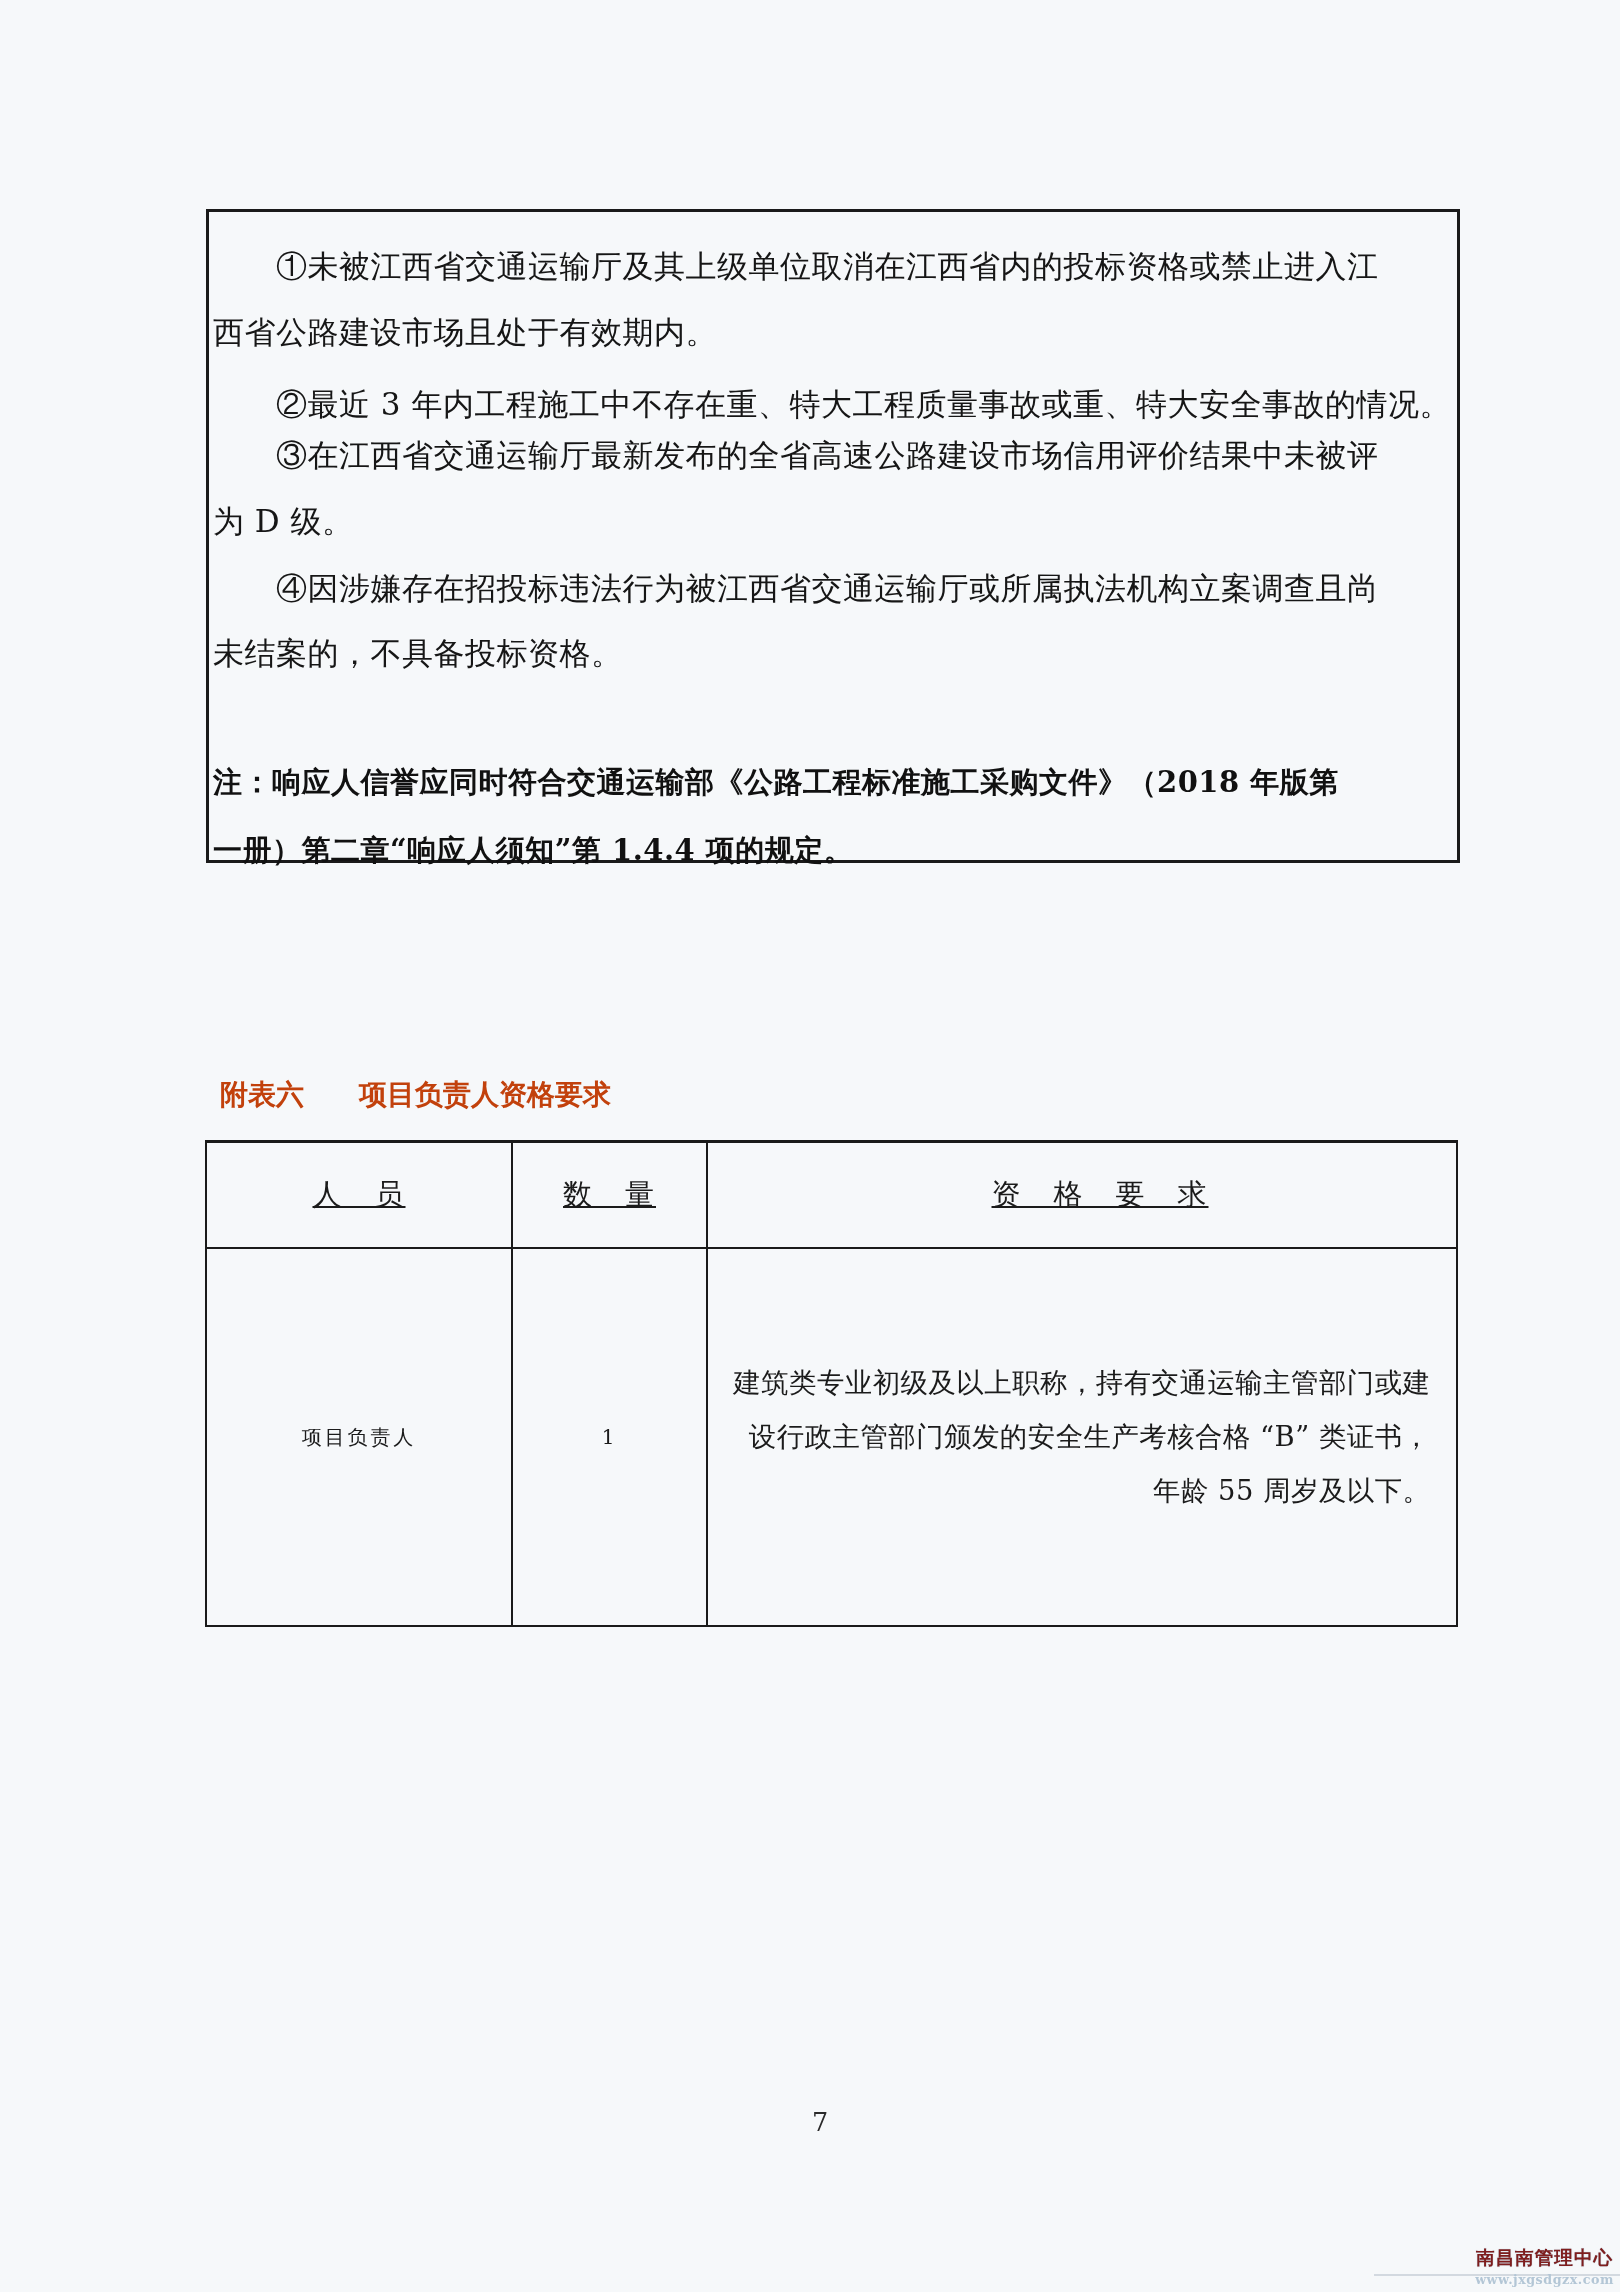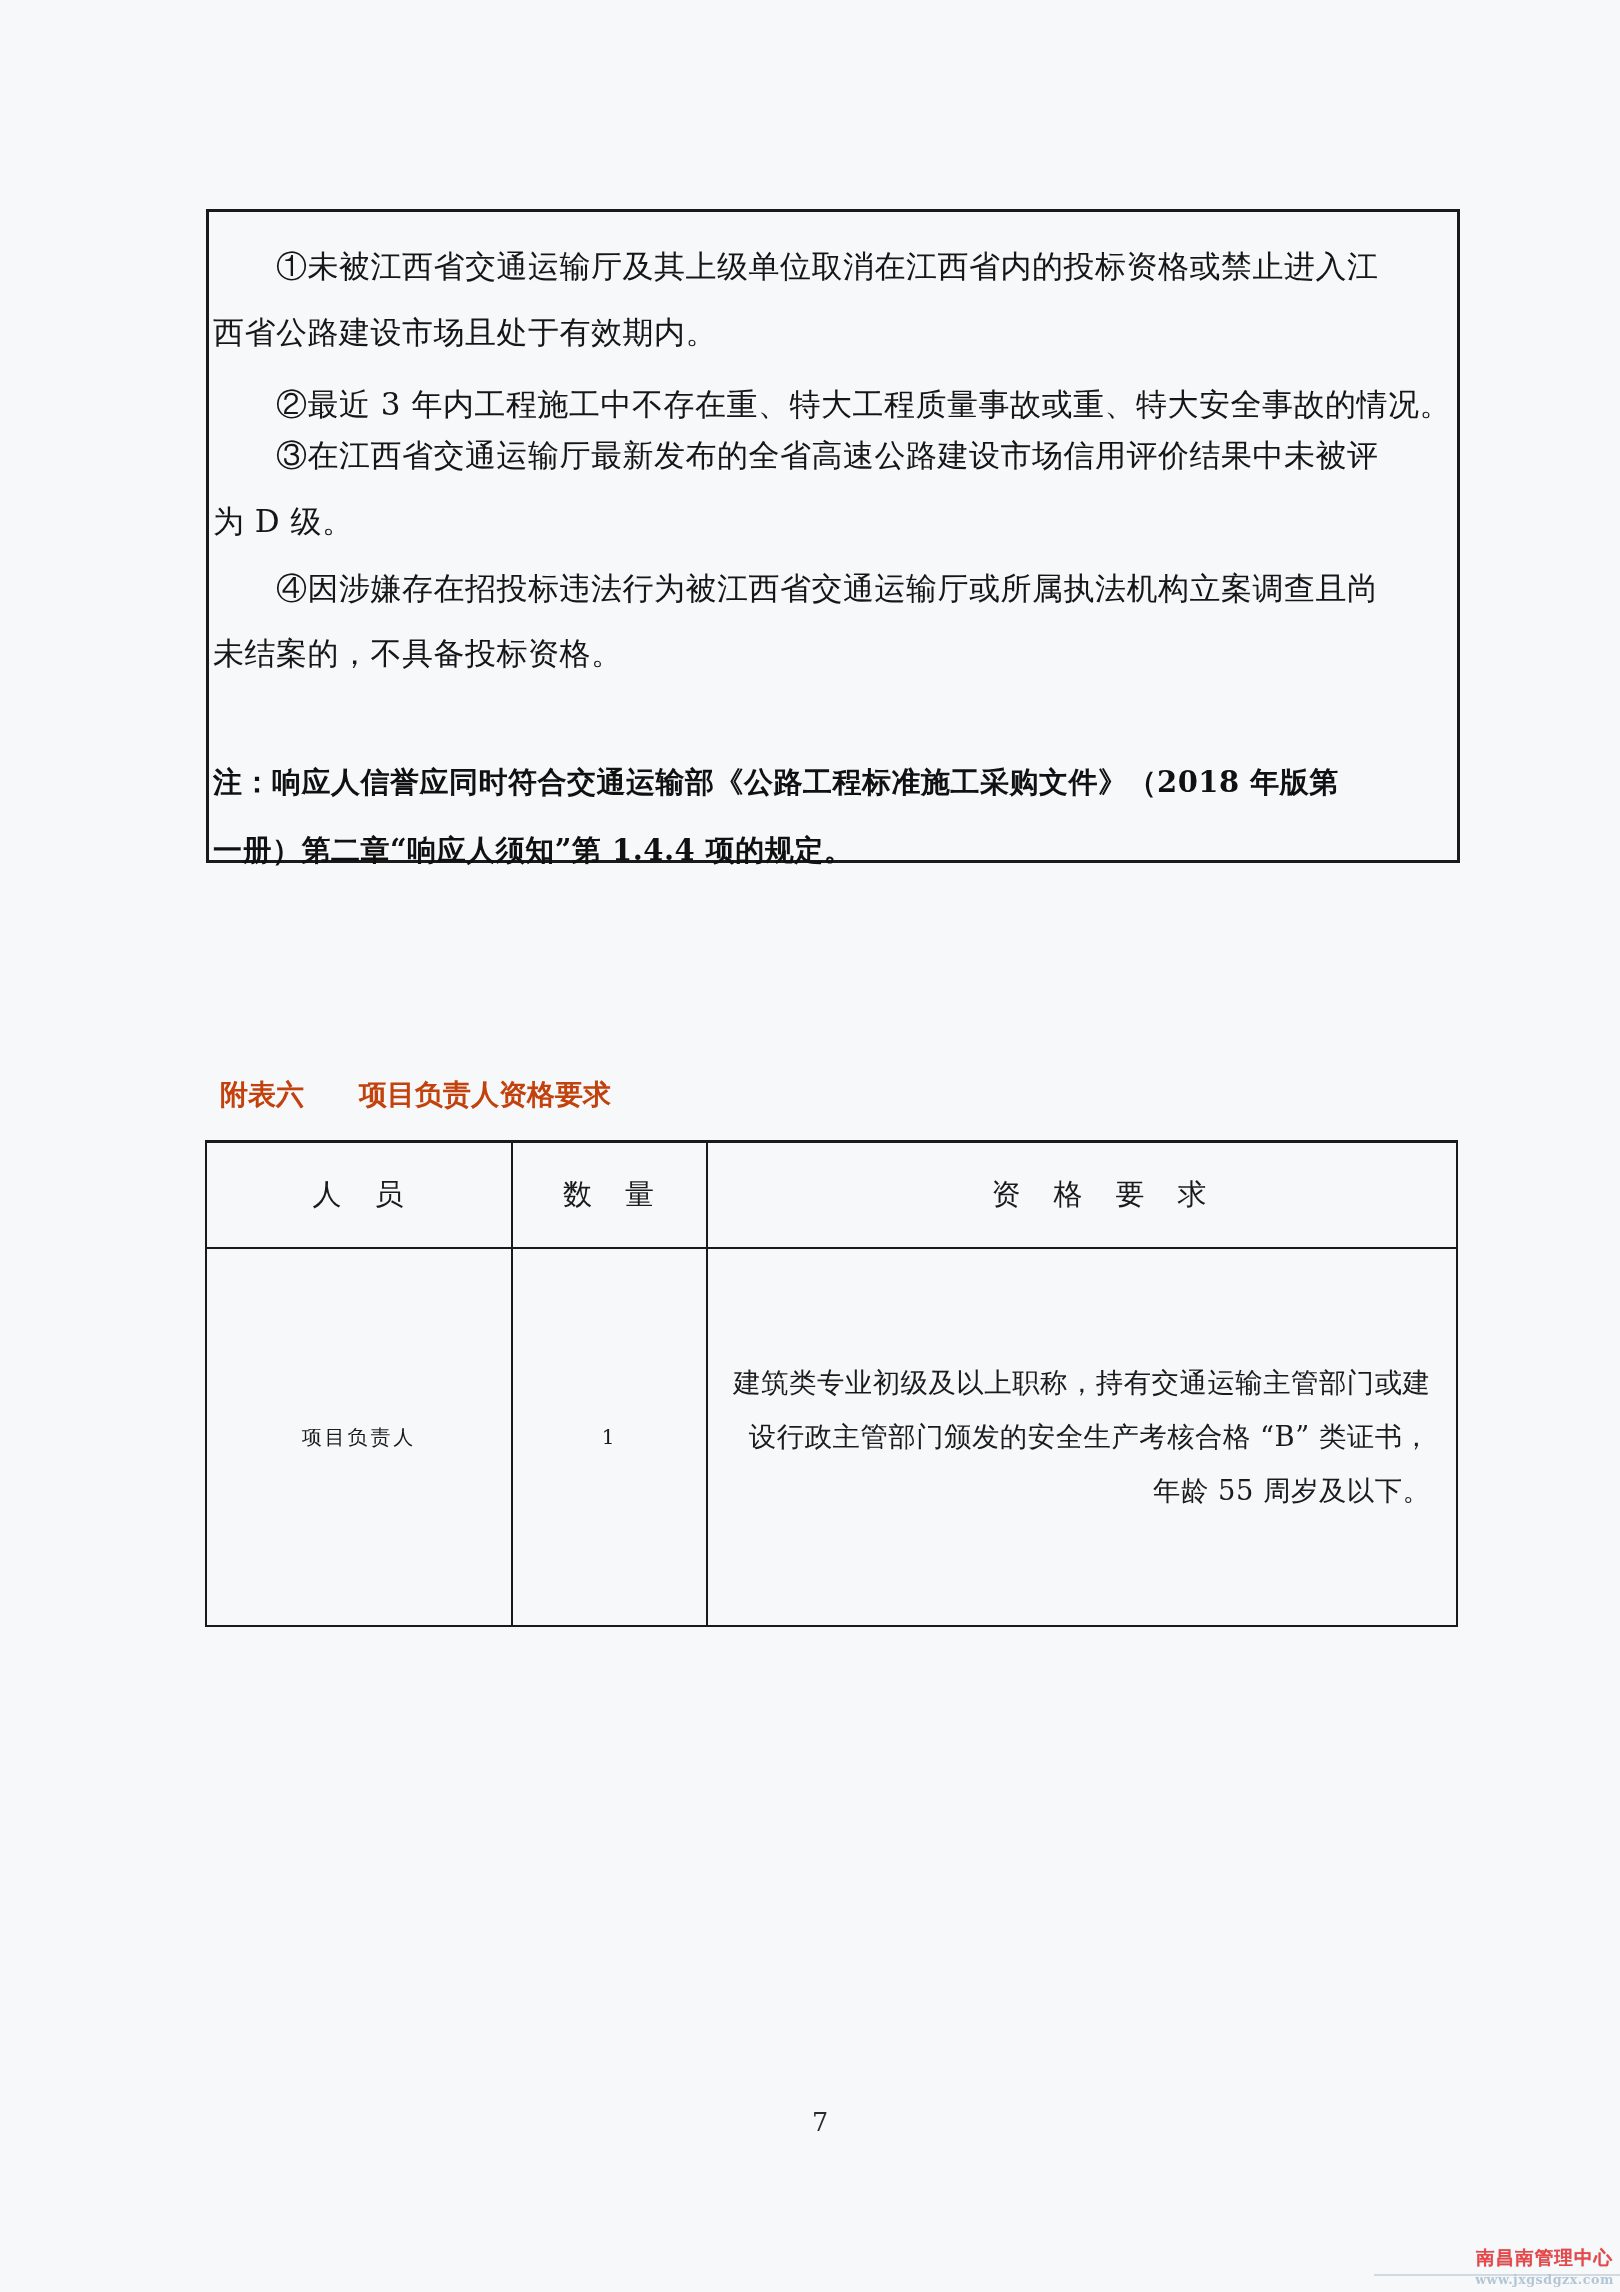--- a/index.html
+++ b/index.html
@@ -75,21 +75,21 @@
     display: flex;
     align-items: center;
     justify-content: center;
     border-right: 2px solid #1a1a1a;
     border-bottom: 2px solid #1a1a1a;
     font-size: 29px;
     color: #1b1b1b;
   }
   .cell.last-col { border-right: none; padding-left: 36px; }
   .cell.body-row { border-bottom: none; }
-  .cell.header { letter-spacing: 2px; }
+  .cell.header { letter-spacing: 2px; text-decoration: underline; }
   .cell.person, .cell.qty { font-size: 20px; letter-spacing: 2.9px; }
   .cell.req {
     justify-content: flex-start;
     padding: 0 25.5px 0 23.5px;
     font-size: 27.4px;
     line-height: 54px;
     letter-spacing: 0.5px;
     text-align: right;
   }
   
@@ -105,21 +105,21 @@
     left: 1470px;
     top: 2245px;
     width: 149px;
     text-align: center;
     pointer-events: none;
   }
   .wm-line1 {
     font-size: 18.6px;
     font-weight: bold;
     letter-spacing: 1px;
-    color: #ef4444;
+    color: #7f1d1d;
     text-shadow: 0 0 1px #9fb6c8;
   }
   .wm-line2 {
     font-size: 12.7px;
     font-weight: bold;
     letter-spacing: 0.5px;
     color: #b3c6d6;
     margin-top: 1px;
   }
   .wm-underline {

